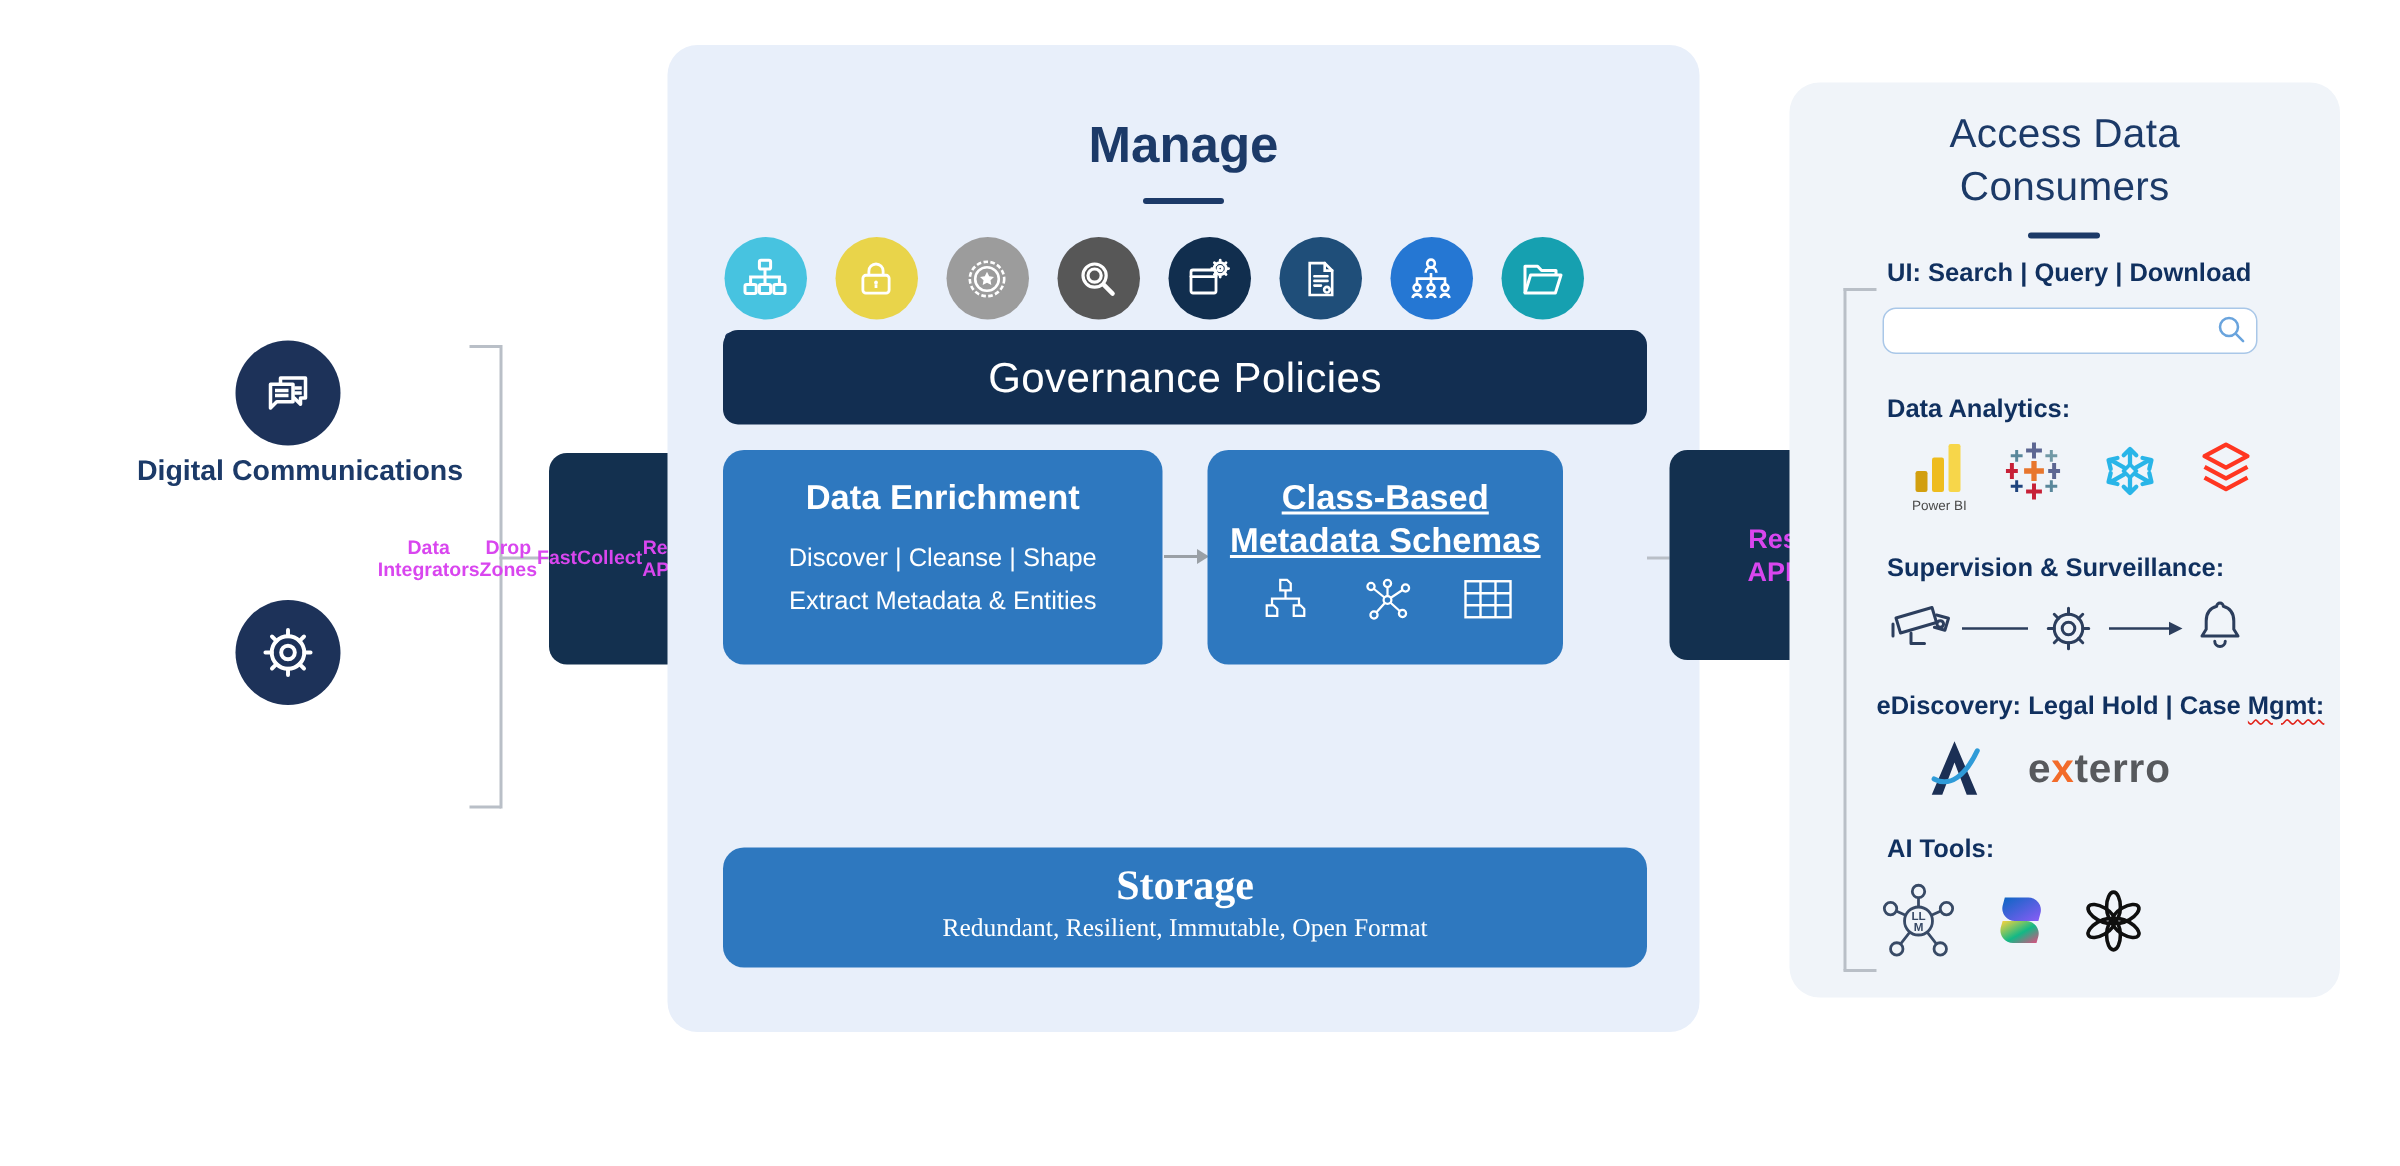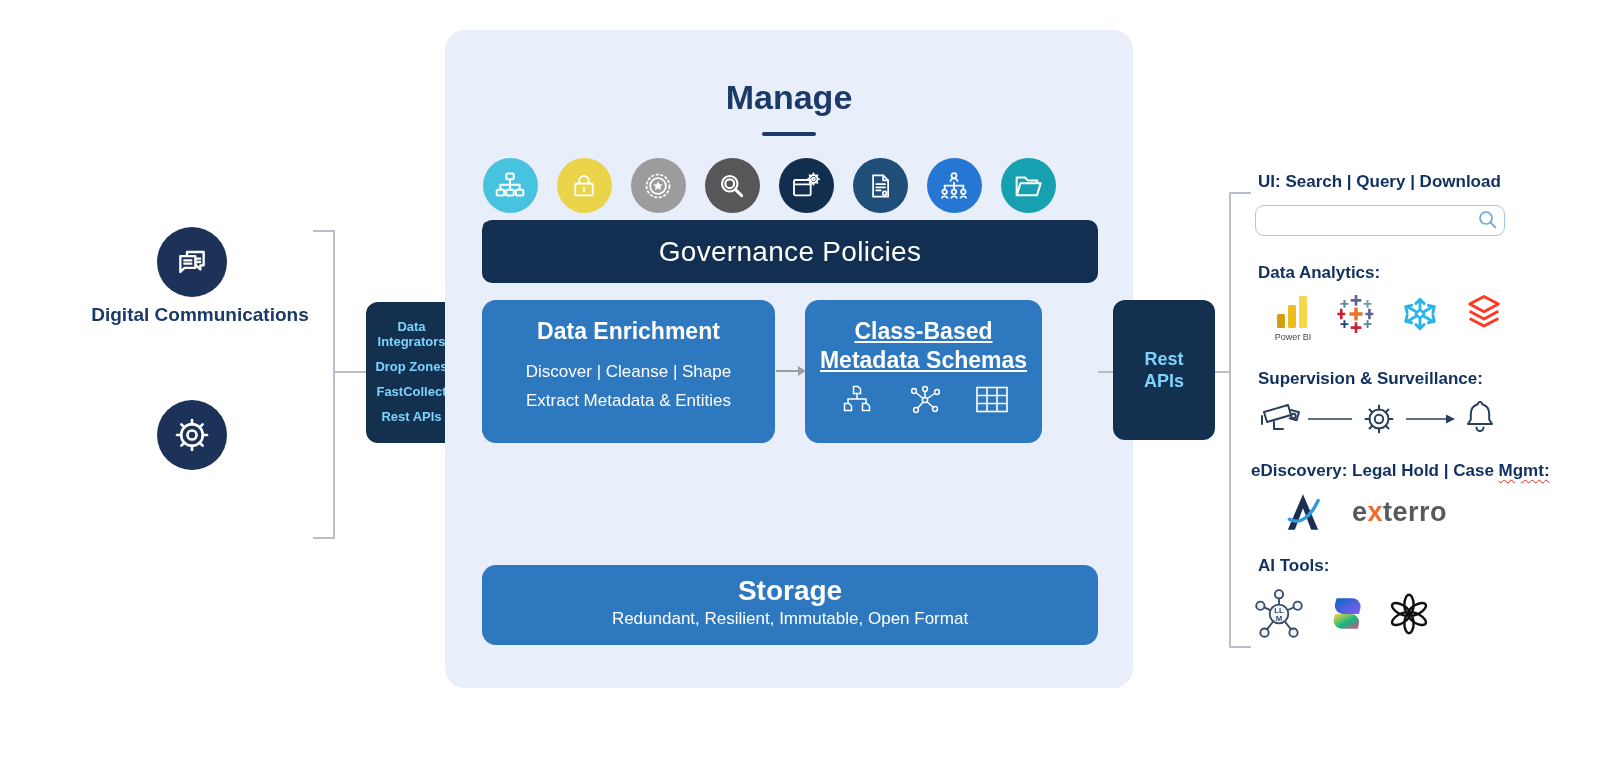--- a/index.html
+++ b/index.html
@@ -9,21 +9,21 @@
   .panel { position:absolute; border-radius:20px; }
   .panel.side { background:#f0f4f9; }
   .panel.center { background:#e8effa; }
 
   .h-title { position:absolute; width:100%; text-align:center; color:#1c3a68; font-size:27px; line-height:1.3; letter-spacing:.2px; }
   .h-underline { position:absolute; background:#1c3a68; height:3.5px; border-radius:2px; }
 
   .src-circle { position:absolute; width:70px; height:70px; border-radius:50%; background:#1d3259; display:flex; align-items:center; justify-content:center; }
   .src-label { position:absolute; width:100%; text-align:center; color:#1c3a68; font-weight:bold; font-size:19px; line-height:1.3; }
 
-  .navy-box { position:absolute; background:#13304f; border-radius:12px; color:#7dd3fc; display:flex; flex-direction:column; align-items:center; justify-content:center; }
+  .navy-box { position:absolute; background:#13304f; border-radius:12px; color:#d946ef; display:flex; flex-direction:row; align-items:center; justify-content:flex-end; }
   .integrator-item { font-weight:bold; font-size:13px; text-align:center; line-height:1.15; margin:5px 0; }
   .restapis { font-weight:bold; font-size:18px; text-align:center; line-height:1.25; width:60px; }
 
   .manage-title { position:absolute; width:100%; text-align:center; top:48px; color:#1c3a68; font-weight:bold; font-size:34px; }
   .cap { position:absolute; top:128px; width:74px; display:flex; flex-direction:column; align-items:center; }
   .cap-circle { width:55px; height:55px; border-radius:50%; display:flex; align-items:center; justify-content:center; }
   .cap-label { margin-top:7px; font-size:11px; color:#1c3a68; letter-spacing:.2px; }
 
   .gov-bar { position:absolute; left:482px; top:220px; width:616px; height:63px; background:#122e51; border-radius:10px; color:#fff; font-weight:normal; font-size:28px; display:flex; align-items:center; justify-content:center; letter-spacing:.3px; }
   .blue-box { position:absolute; background:#2e78bf; border-radius:14px; color:#fff; text-align:center; }
@@ -218,32 +218,36 @@
         <circle cx="28" cy="24" r="2.4" fill="#2e78bf"></circle>
       </svg>
       <svg width="38" height="30" viewBox="0 0 38 30" fill="none" stroke="#fff" stroke-width="1.6">
         <rect x="4" y="2.5" width="30" height="24"></rect>
         <path d="M14 2.5 V26.5 M24 2.5 V26.5 M4 10.5 H34 M4 18.5 H34"></path>
       </svg>
     </div>
   </div>
 
 
-  <div class="blue-box" style="left:482px; top:565px; width:616px; height:80px; padding-top:10px;">
+  <div class="blue-box" style="left:482px; top:565px; width:616px; height:80px; padding-top:10px;font-family:Liberation Serif, serif;">
     <div class="big-bar-text">Storage</div>
     <div class="bb-line" style="margin-top:2px;">Redundant, Resilient, Immutable, Open Format</div>
   </div>
 
   <div class="line h" style="left:1098px; top:371px; width:15px;"></div>
   <div class="line h" style="left:1215px; top:371px; width:15px;"></div>
 
   <div class="navy-box" style="left:1113px; top:300px; width:102px; height:140px;">
     <div class="restapis">Rest APIs</div>
   </div>
 
+  <div class="panel side" style="left:1193px; top:55px; width:367px; height:610px;">
+    <div class="h-title" style="top:17px; padding:0 60px;">Access Data Consumers</div>
+    <div class="h-underline" style="left:159px; top:100px; width:48px;"></div>
+  </div>
 
   <div class="line v" style="left:1229px; top:192px; height:455px;"></div>
   <div class="line h" style="left:1229px; top:192px; width:22px;"></div>
   <div class="line h" style="left:1229px; top:646px; width:22px;"></div>
 
   <div class="rp-label" style="left:1258px; top:172px;">UI: Search | Query | Download</div>
 
   <div class="searchwrap">
     <input class="searchbox" type="text" placeholder="" style="">
     <svg class="search-glass" width="22" height="22" viewBox="0 0 22 22" fill="none" stroke="#6aa4dd" stroke-width="1.7" stroke-linecap="round">

